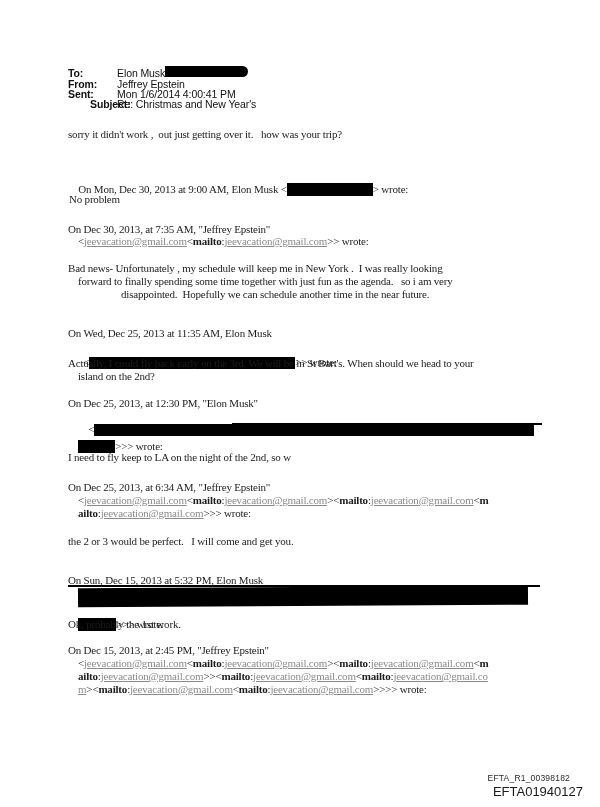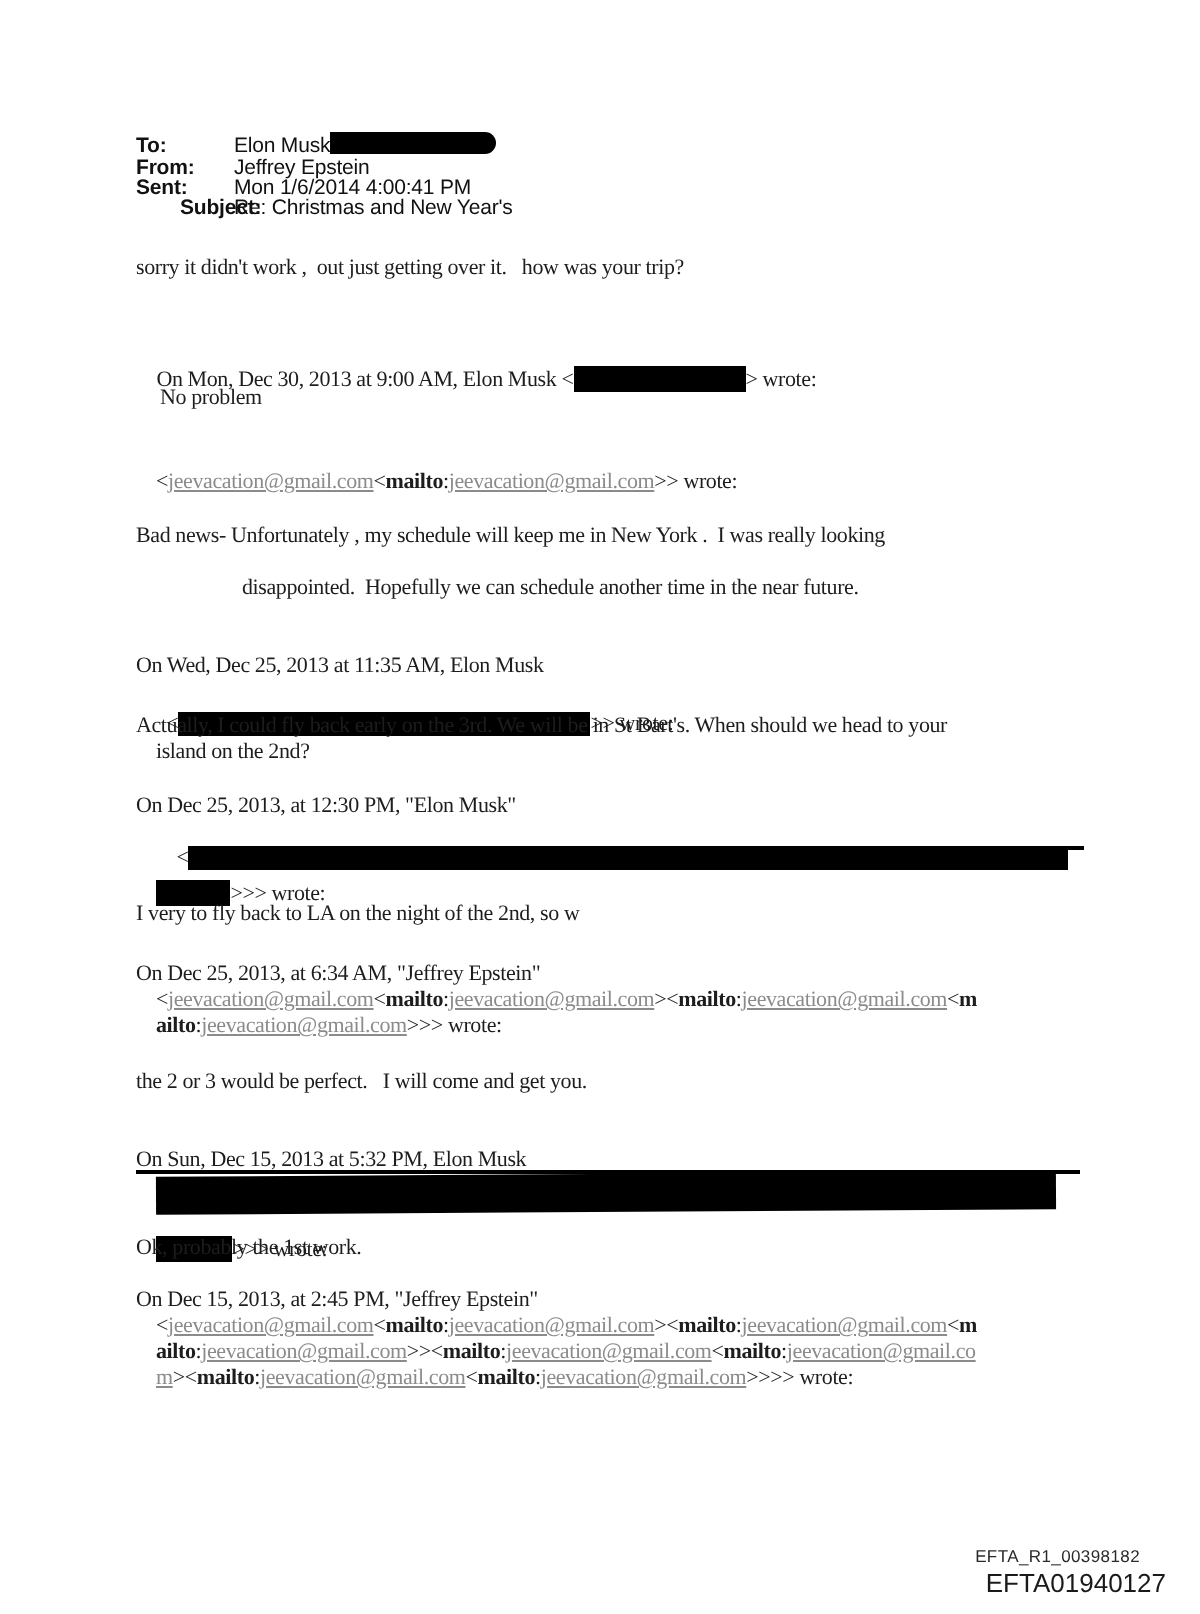--- a/index.html
+++ b/index.html
@@ -64,43 +64,45 @@
   <span class="hdr" style="left:117px; top:88px;">Mon 1/6/2014 4:00:41 PM</span>
 
   <span class="hdr hl" style="left:68px; top:98px;padding-left:22px;">Subject:</span>
   <span class="hdr" style="left:117px; top:98px;">Re: Christmas and New Year's</span>
 
   <div class="line" style="left:68px; top:128px;">sorry it didn't work ,  out just getting over it.   how was your trip?</div>
 
   <div class="line" style="left:68px; top:170px;">
     <span>On Mon, Dec 30, 2013 at 9:00 AM, Elon Musk &lt;</span><span class="bar-i" style="width:86px; height:13px;"></span><span>&gt; wrote:</span>
   </div>
-  <div class="line" style="left:80px; top:193px;">No problem</div>
+  <div class="line" style="left:69px; top:193px;">No problem</div>
 
+  <div class="line" style="left:68px; top:223px;">On Dec 30, 2013, at 7:35 AM, "Jeffrey Epstein"</div>
   <div class="line" style="left:78px; top:235px;"><span>&lt;</span><span class="lk">jeevacation@gmail.com</span><span>&lt;</span><span class="b">mailto</span><span>:</span><span class="lk">jeevacation@gmail.com</span><span>&gt;&gt; wrote:</span></div>
 
   <div class="line" style="left:68px; top:262px;">Bad news- Unfortunately , my schedule will keep me in New York .  I was really looking</div>
+  <div class="line" style="left:78px; top:275px;">forward to finally spending some time together with just fun as the agenda.   so i am very</div>
   <div class="line" style="left:78px; top:288px;margin-left:43px;">disappointed.  Hopefully we can schedule another time in the near future.</div>
 
   <div class="line" style="left:68px; top:327px;">On Wed, Dec 25, 2013 at 11:35 AM, Elon Musk</div>
   <div class="line" style="left:73px; top:343px;">
     <span>&lt;</span><span class="bar-i" style="width:206px; height:12px;"></span><span>&gt;&gt; wrote:</span>
   </div>
   <div class="line" style="left:68px; top:357px;">Actually, I could fly back early on the 3rd. We will be in St Bart's. When should we head to your</div>
   <div class="line" style="left:78px; top:370px;">island on the 2nd?</div>
 
   <div class="line" style="left:68px; top:397px;">On Dec 25, 2013, at 12:30 PM, "Elon Musk"</div>
   <div class="line" style="left:78px; top:410px;">
     <span>&lt;</span><span class="bar-i" style="width:440px; height:12px;"></span>
   </div>
   <span class="bar-a" style="left:232px; top:423px; width:310px; height:2px;"></span>
   <div class="line" style="left:68px; top:427px;">
     <span class="bar-i" style="width:37px; height:13px;"></span><span>&gt;&gt;&gt; wrote:</span>
   </div>
-  <div class="line" style="left:68px; top:451px;">I very to fly back to LA on the night of the 2nd, so w</div>
+  <div class="line" style="left:68px; top:451px;">I need to fly keep to LA on the night of the 2nd, so w</div>
 
   <div class="line" style="left:68px; top:481px;">On Dec 25, 2013, at 6:34 AM, "Jeffrey Epstein"</div>
   <div class="line" style="left:78px; top:494px;"><span>&lt;</span><span class="lk">jeevacation@gmail.com</span><span>&lt;</span><span class="b">mailto</span><span>:</span><span class="lk">jeevacation@gmail.com</span><span>&gt;</span><span>&lt;</span><span class="b">mailto</span><span>:</span><span class="lk">jeevacation@gmail.com</span><span>&lt;</span><span class="b">m</span></div>
   <div class="line" style="left:78px; top:507px;"><span class="b">ailto</span><span>:</span><span class="lk">jeevacation@gmail.com</span><span>&gt;&gt;&gt; wrote:</span></div>
   <div class="line" style="left:68px; top:535px;">the 2 or 3 would be perfect.   I will come and get you.</div>
 
   <div class="line" style="left:68px; top:574px;">On Sun, Dec 15, 2013 at 5:32 PM, Elon Musk</div>
   <span class="bar-a" style="left:68px; top:585px; width:472px; height:2px;"></span>
   <span class="bar-a" style="left:78px; top:587px; width:450px; height:19px; transform:rotate(-0.35deg);"></span>
   <div class="line" style="left:68px; top:605px;">

